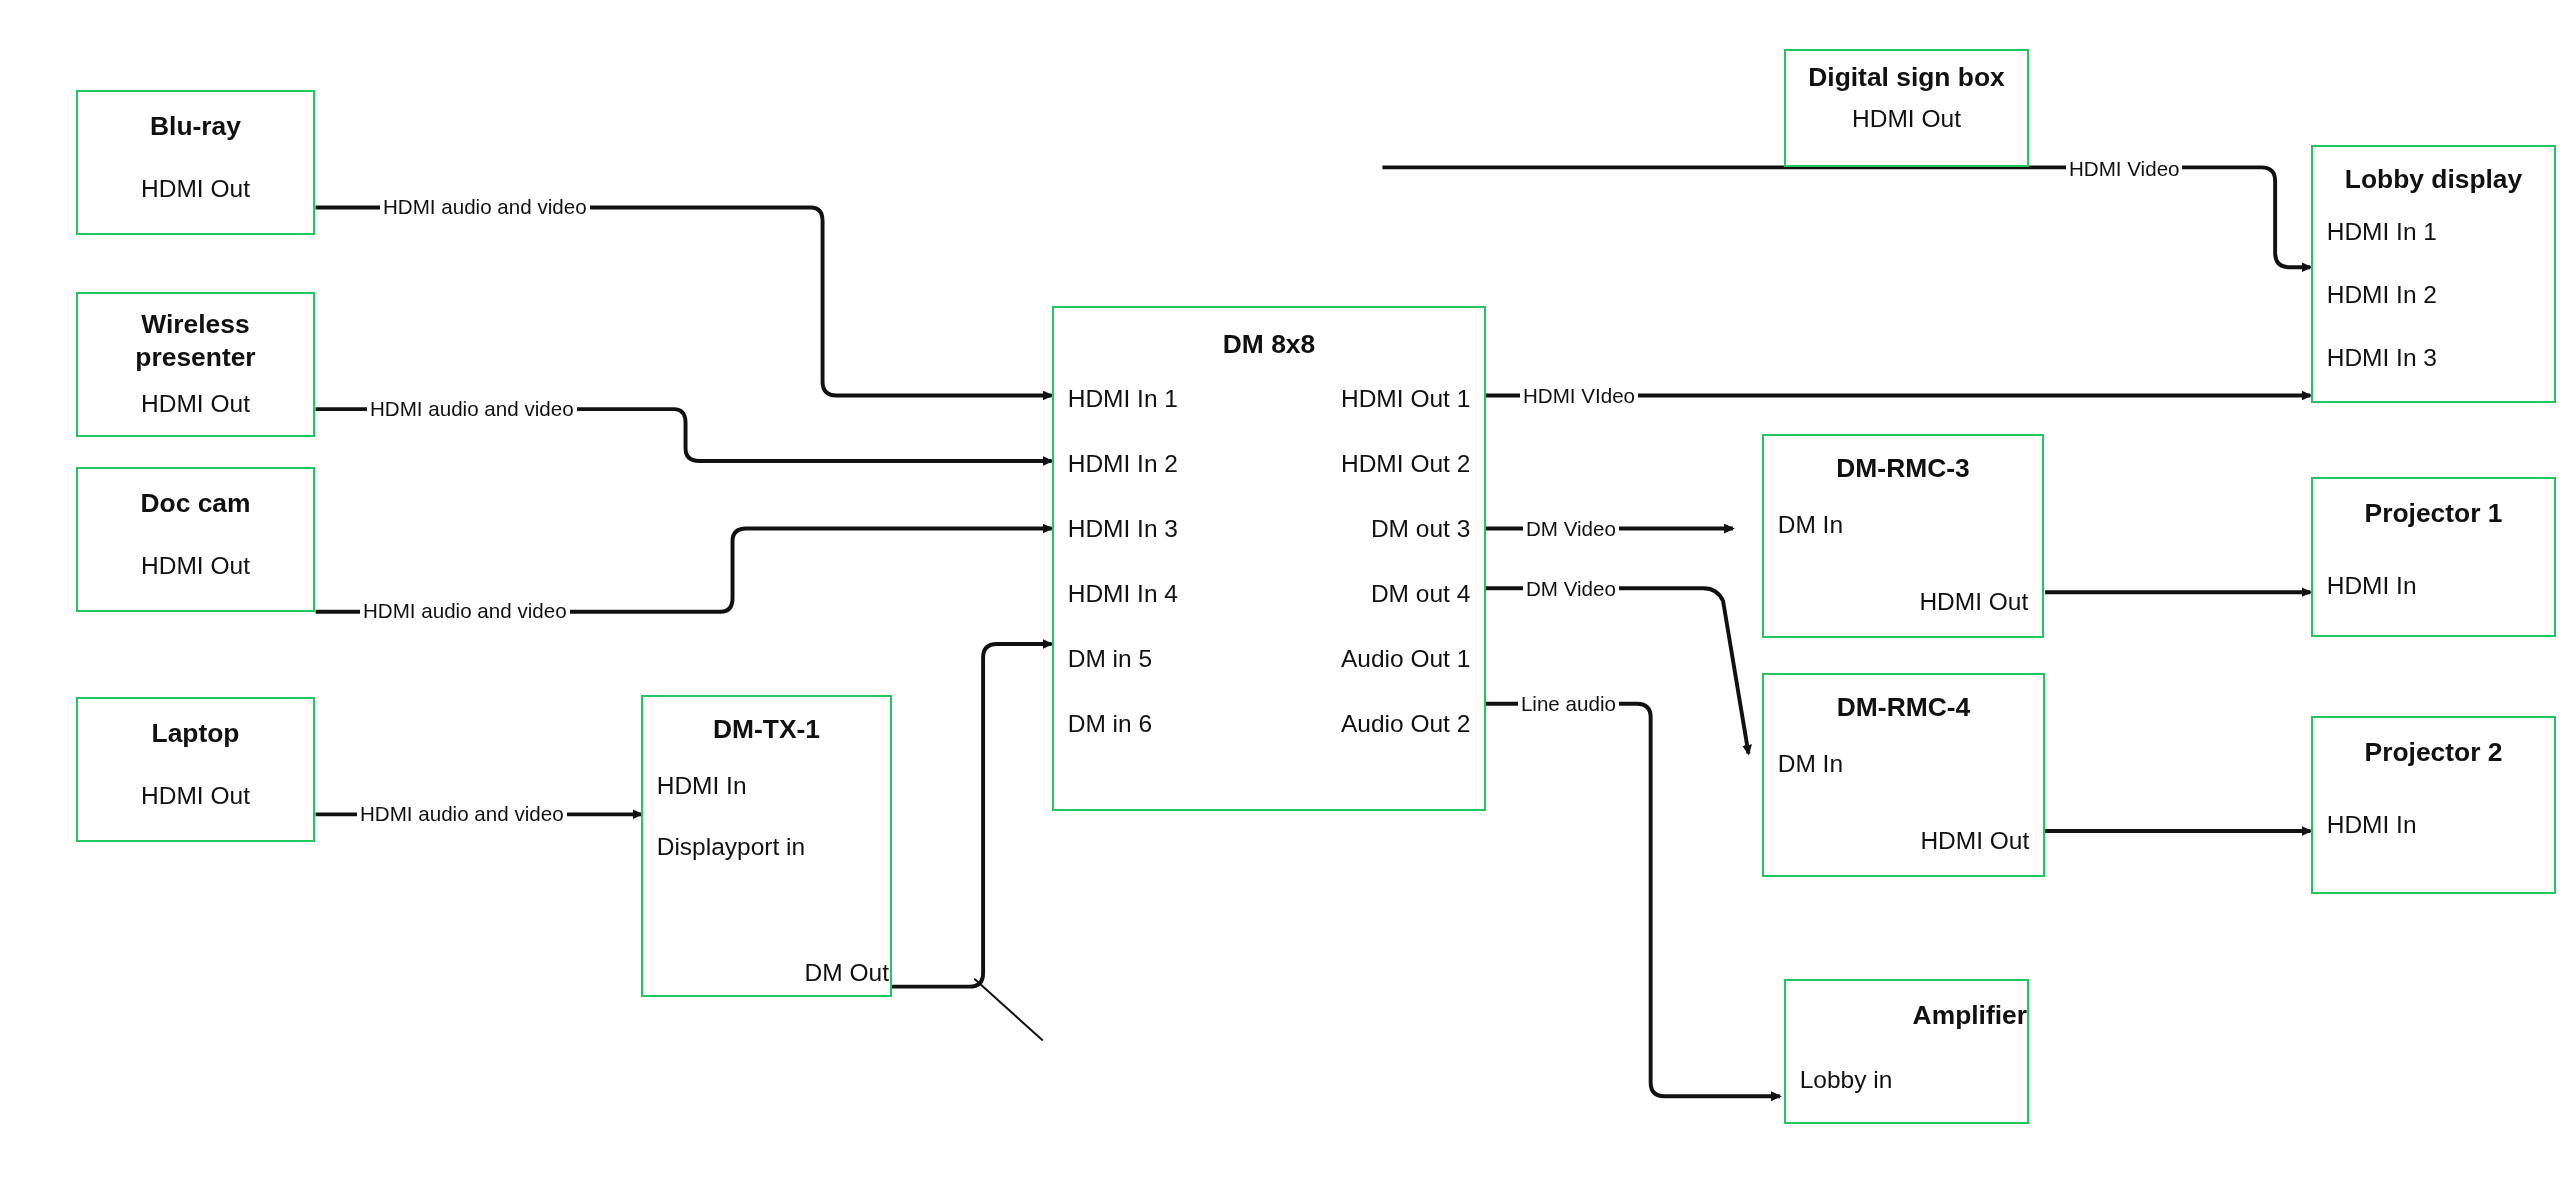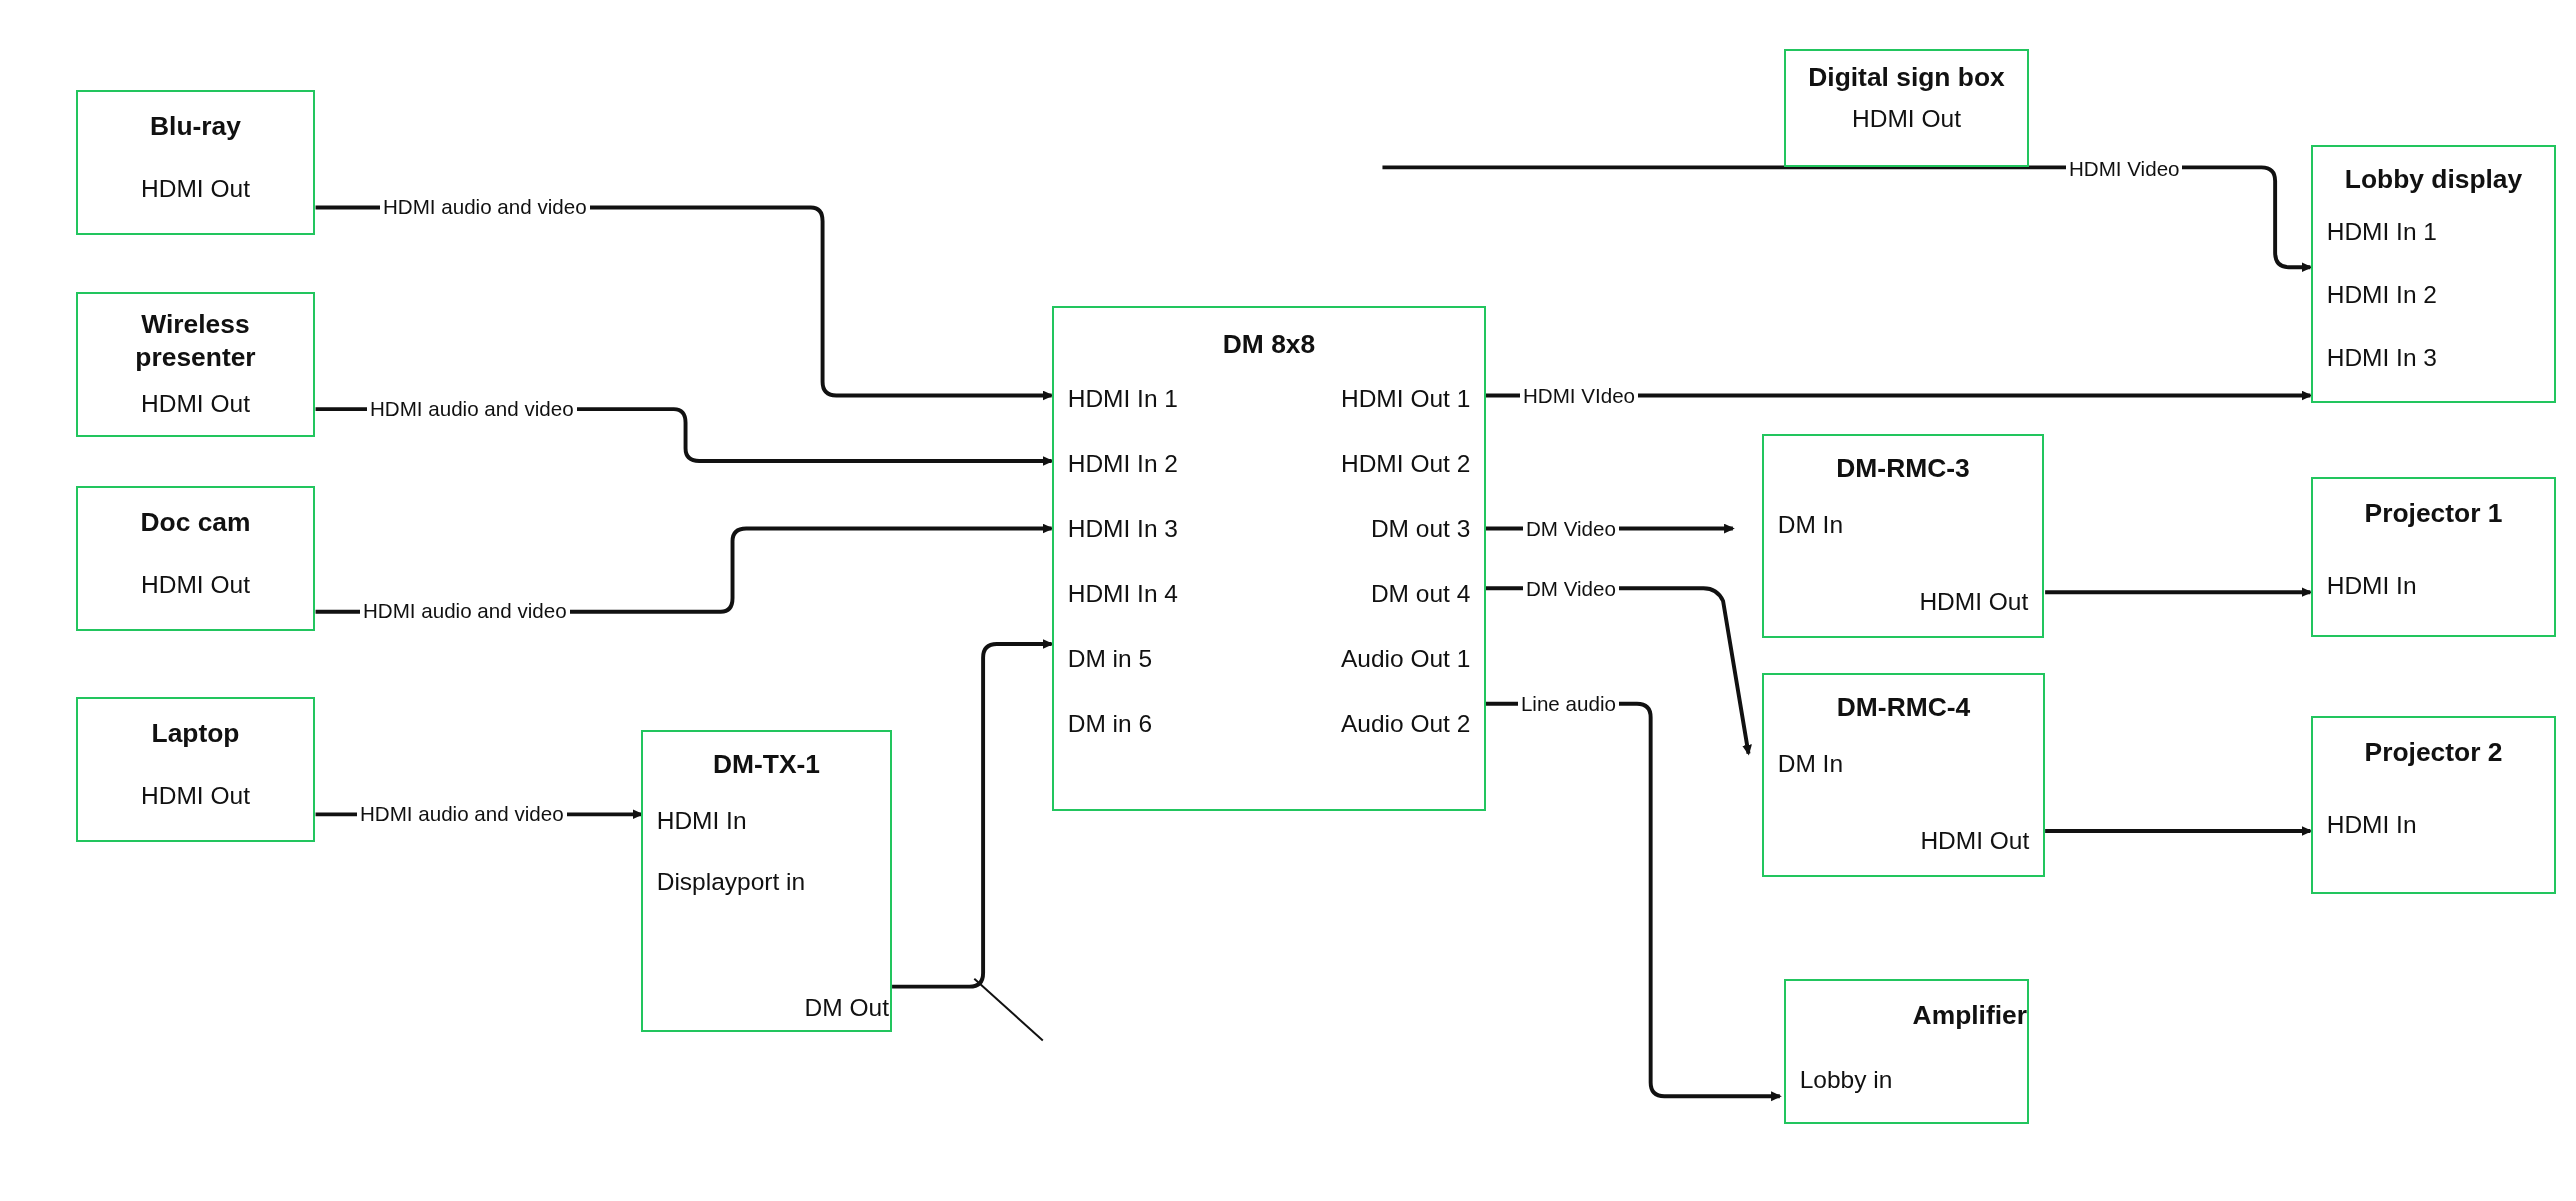--- a/index.html
+++ b/index.html
@@ -116,31 +116,31 @@
   <div class="node" style="left:76px; top:90px; width:239px; height:145px;">
     <div class="title" style="margin-top:17.6px;">Blu-ray</div>
     <div class="port center" style="margin-top:31px;">HDMI Out</div>
   </div>
 
   <div class="node" style="left:76px; top:292px; width:239px; height:145px;">
     <div class="title" style="margin-top:13.7px; padding:0 17.6px;">Wireless presenter</div>
     <div class="port center" style="margin-top:15.7px;">HDMI Out</div>
   </div>
 
-  <div class="node" style="left:76px; top:486px; width:239px; height:145px;">
+  <div class="node" style="left:76px; top:467px; width:239px; height:145px;">
     <div class="title" style="margin-top:17.6px;">Doc cam</div>
     <div class="port center" style="margin-top:31px;">HDMI Out</div>
   </div>
 
   <div class="node" style="left:76px; top:697px; width:239px; height:145px;">
     <div class="title" style="margin-top:17.6px;">Laptop</div>
     <div class="port center" style="margin-top:31px;">HDMI Out</div>
   </div>
 
-  <div class="node" style="left:641px; top:730px; width:251px; height:302px;">
+  <div class="node" style="left:641px; top:695px; width:251px; height:302px;">
     <div class="title" style="margin-top:15.7px;">DM-TX-1</div>
     <div class="port left" style="margin-top:25.5px; padding-left:13.7px;">HDMI In</div>
     <div class="port left" style="margin-top:31px; padding-left:13.7px;">Displayport in</div>
     <div class="port right" style="margin-top:96px; padding-right:1px;">DM Out</div>
   </div>
 
   <div class="node" style="left:1052px; top:306px; width:434px; height:505px;">
     <div class="title" style="margin-top:19.6px;">DM 8x8</div>
     <div style="position:absolute; left:13.7px; top:76px; width:186px;">
       <div class="port left" style="margin-bottom:35px;">HDMI In 1</div>

